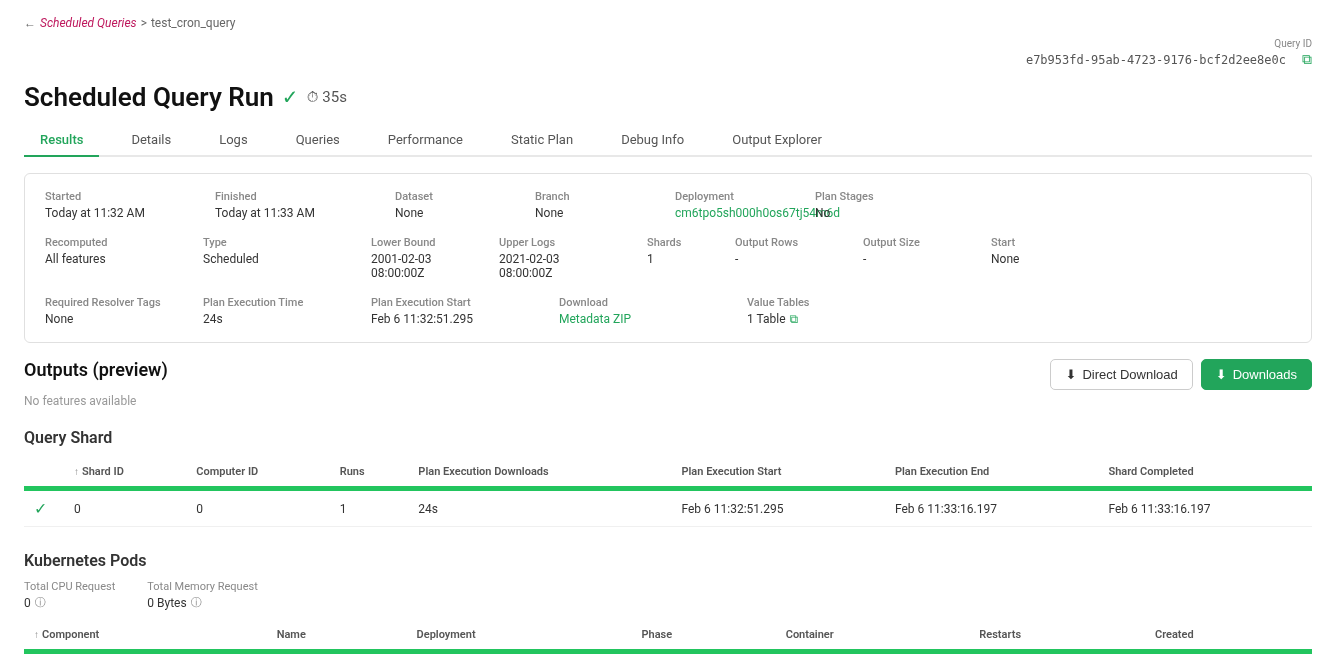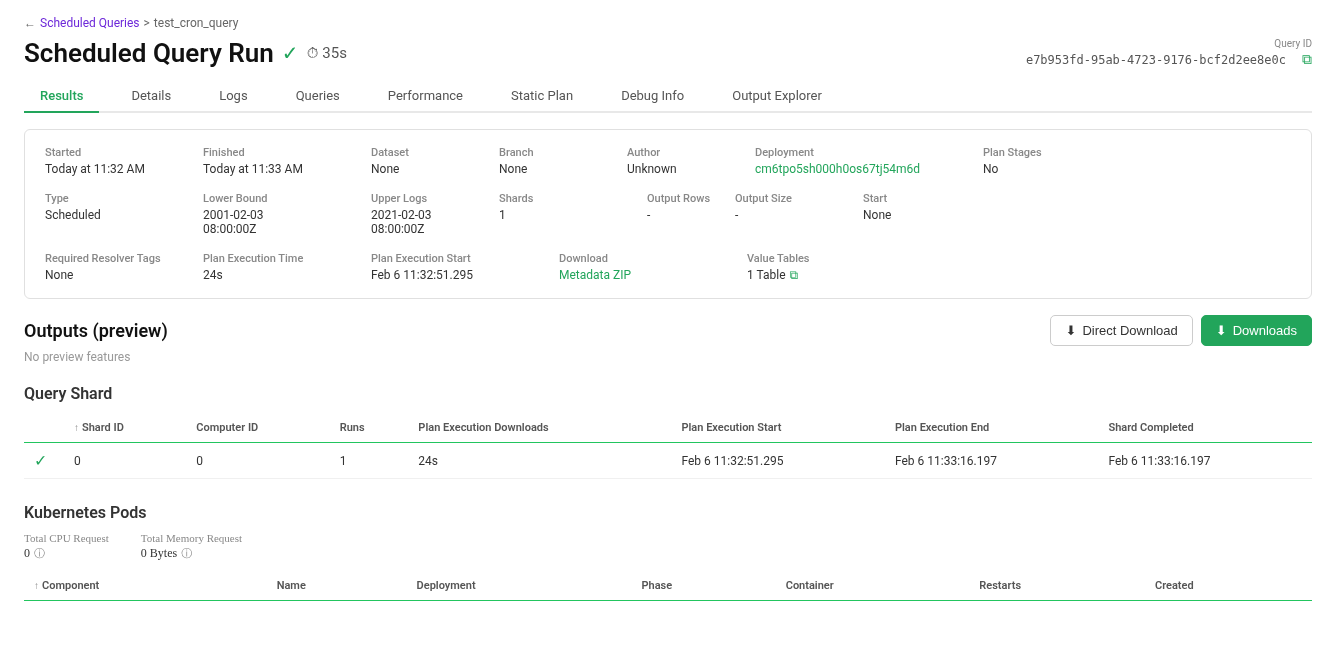--- a/index.html
+++ b/index.html
@@ -9,28 +9,28 @@
       color: #333;
       background: #fff;
     }
     .page { padding: 16px 24px; max-width: 1336px; }
 
     
     .breadcrumb {
       display: flex; align-items: center; gap: 4px;
       font-size: 12px; color: #666; margin-bottom: 8px;
     }
-    .breadcrumb a { color: #6d28d9; text-decoration: none; }
+    .breadcrumb a { color: #be185d; text-decoration: none; font-style: italic; }
 
     
     .header-row {
       display: flex; align-items: flex-start; justify-content: space-between;
       margin-bottom: 12px;
     }
-    .title-area { display: flex; align-items: center; gap: 8px; }
+    .title-area { display: flex; align-items: center; gap: 8px; margin-top: 44px; }
     .page-title { font-size: 26px; font-weight: 600; color: #111; }
     .status-icon { color: #22a55b; font-size: 20px; }
     .timer-badge {
       display: flex; align-items: center; gap: 4px;
       font-size: 15px; color: #555;
     }
     .query-id-area { text-align: right; }
     .query-id-label { font-size: 10px; color: #888; margin-bottom: 2px; }
     .query-id-value {
       font-size: 12px; color: #555; font-family: monospace;
@@ -55,55 +55,55 @@
       border: 1px solid #e0e0e0; border-radius: 6px;
       padding: 16px 20px; margin: 16px 0;
     }
     .info-item { display: flex; flex-direction: column; gap: 3px; }
     .info-label { font-size: 11px; color: #888; font-weight: 500; text-transform: none; }
     .info-value { font-size: 12px; color: #333; }
     .info-value.link { color: #22a55b; cursor: pointer; text-decoration: none; }
 
     
     .section-header {
-      display: flex; align-items: center; justify-content: space-between;
+      display: flex; align-items: flex-start; justify-content: space-between;
       margin: 16px 0 4px;
     }
     .section-title { font-size: 18px; font-weight: 600; color: #111; }
     .section-subtitle { font-size: 12px; color: #999; margin-bottom: 12px; }
 
     .btn-group { display: flex; gap: 8px; }
     .btn {
       display: flex; align-items: center; gap: 6px;
       padding: 7px 14px; border-radius: 5px; font-size: 13px;
       cursor: pointer; border: 1px solid #ccc; background: #fff; color: #333;
     }
     .btn-primary {
       background: #22a55b; color: #fff; border-color: #22a55b;
     }
 
     
     .table-section { margin-top: 20px; }
     .table-section-title { font-size: 16px; font-weight: 600; margin-bottom: 10px; }
 
     table { width: 100%; border-collapse: collapse; font-size: 12px; }
-    thead tr { border-bottom: 1px solid #22c55e; }
+    thead tr { border-bottom: 5px solid #22c55e; }
     th {
       text-align: left; padding: 8px 10px;
       font-size: 11px; font-weight: 600; color: #555;
       white-space: nowrap;
     }
     th .sort-icon { color: #888; margin-right: 3px; font-size: 10px; }
     td { padding: 8px 10px; border-bottom: 1px solid #f0f0f0; color: #333; }
     .status-ok { color: #22a55b; font-size: 16px; }
 
     
     .k8s-section { margin-top: 24px; }
     .k8s-title { font-size: 16px; font-weight: 600; margin-bottom: 10px; }
-    .k8s-meta { display: flex; gap: 32px; margin-bottom: 10px; font-family: Liberation Serif, serif; }
+    .k8s-meta { display: flex; gap: 32px; margin-bottom: 10px; }
     .k8s-meta-item { display: flex; flex-direction: column; gap: 2px; }
     .k8s-meta-label { font-size: 11px; color: #888; }
     .k8s-meta-value {
       font-size: 12px; color: #333;
       display: flex; align-items: center; gap: 4px;
     }
     .info-circle { color: #888; font-size: 11px; cursor: pointer; }
   </style>
 </head>
 <body>
@@ -141,52 +141,52 @@
     <div class="tab">Logs</div>
     <div class="tab">Queries</div>
     <div class="tab">Performance</div>
     <div class="tab">Static Plan</div>
     <div class="tab">Debug Info</div>
     <div class="tab">Output Explorer</div>
   </div>
 
   <div class="info-panel">
 
-    <div style="display:grid; grid-template-columns: 150px 160px 120px 120px 120px 220px 120px; gap: 16px 8px; margin-bottom: 16px;">
+    <div style="display:grid; grid-template-columns: 150px 160px 120px 120px 120px 220px 120px; gap: 16px 20px; margin-bottom: 16px;">
       <div class="info-item">
         <div class="info-label">Started</div>
         <div class="info-value">Today at 11:32 AM</div>
       </div>
       <div class="info-item">
         <div class="info-label">Finished</div>
         <div class="info-value">Today at 11:33 AM</div>
       </div>
       <div class="info-item">
         <div class="info-label">Dataset</div>
         <div class="info-value">None</div>
       </div>
       <div class="info-item">
         <div class="info-label">Branch</div>
         <div class="info-value">None</div>
       </div>
       <div class="info-item">
-        <div class="info-label">Author</div>
-        <div class="info-value">Unknown</div>
-      </div>
-      <div class="info-item">
         <div class="info-label">Deployment</div>
         <a class="info-value link">cm6tpo5sh000h0os67tj54m6d</a>
       </div>
       <div class="info-item">
         <div class="info-label">Plan Stages</div>
         <div class="info-value">No</div>
       </div>
     </div>
 
     <div style="display:grid; grid-template-columns: 150px 160px 120px 140px 80px 120px 120px 80px; gap: 16px 8px; margin-bottom: 16px;">
+      <div class="info-item">
+        <div class="info-label">Recomputed</div>
+        <div class="info-value">All features</div>
+      </div>
       <div class="info-item">
         <div class="info-label">Type</div>
         <div class="info-value">Scheduled</div>
       </div>
       <div class="info-item">
         <div class="info-label">Lower Bound</div>
         <div class="info-value">2001-02-03<br>08:00:00Z</div>
       </div>
       <div class="info-item">
         <div class="info-label">Upper Logs</div>
@@ -245,21 +245,21 @@
       <button class="btn">
         <span>⬇</span>
         <span>Direct Download</span>
       </button>
       <button class="btn btn-primary">
         <span>⬇</span>
         <span>Downloads</span>
       </button>
     </div>
   </div>
-  <div class="section-subtitle">No preview features</div>
+  <div class="section-subtitle">No features available</div>
 
   <div class="table-section">
     <h3 class="table-section-title">Query Shard</h3>
     <table>
       <thead>
         <tr>
           <th style="width:40px;"></th>
           <th>
             <span class="sort-icon">↑</span>Shard ID
           </th>

